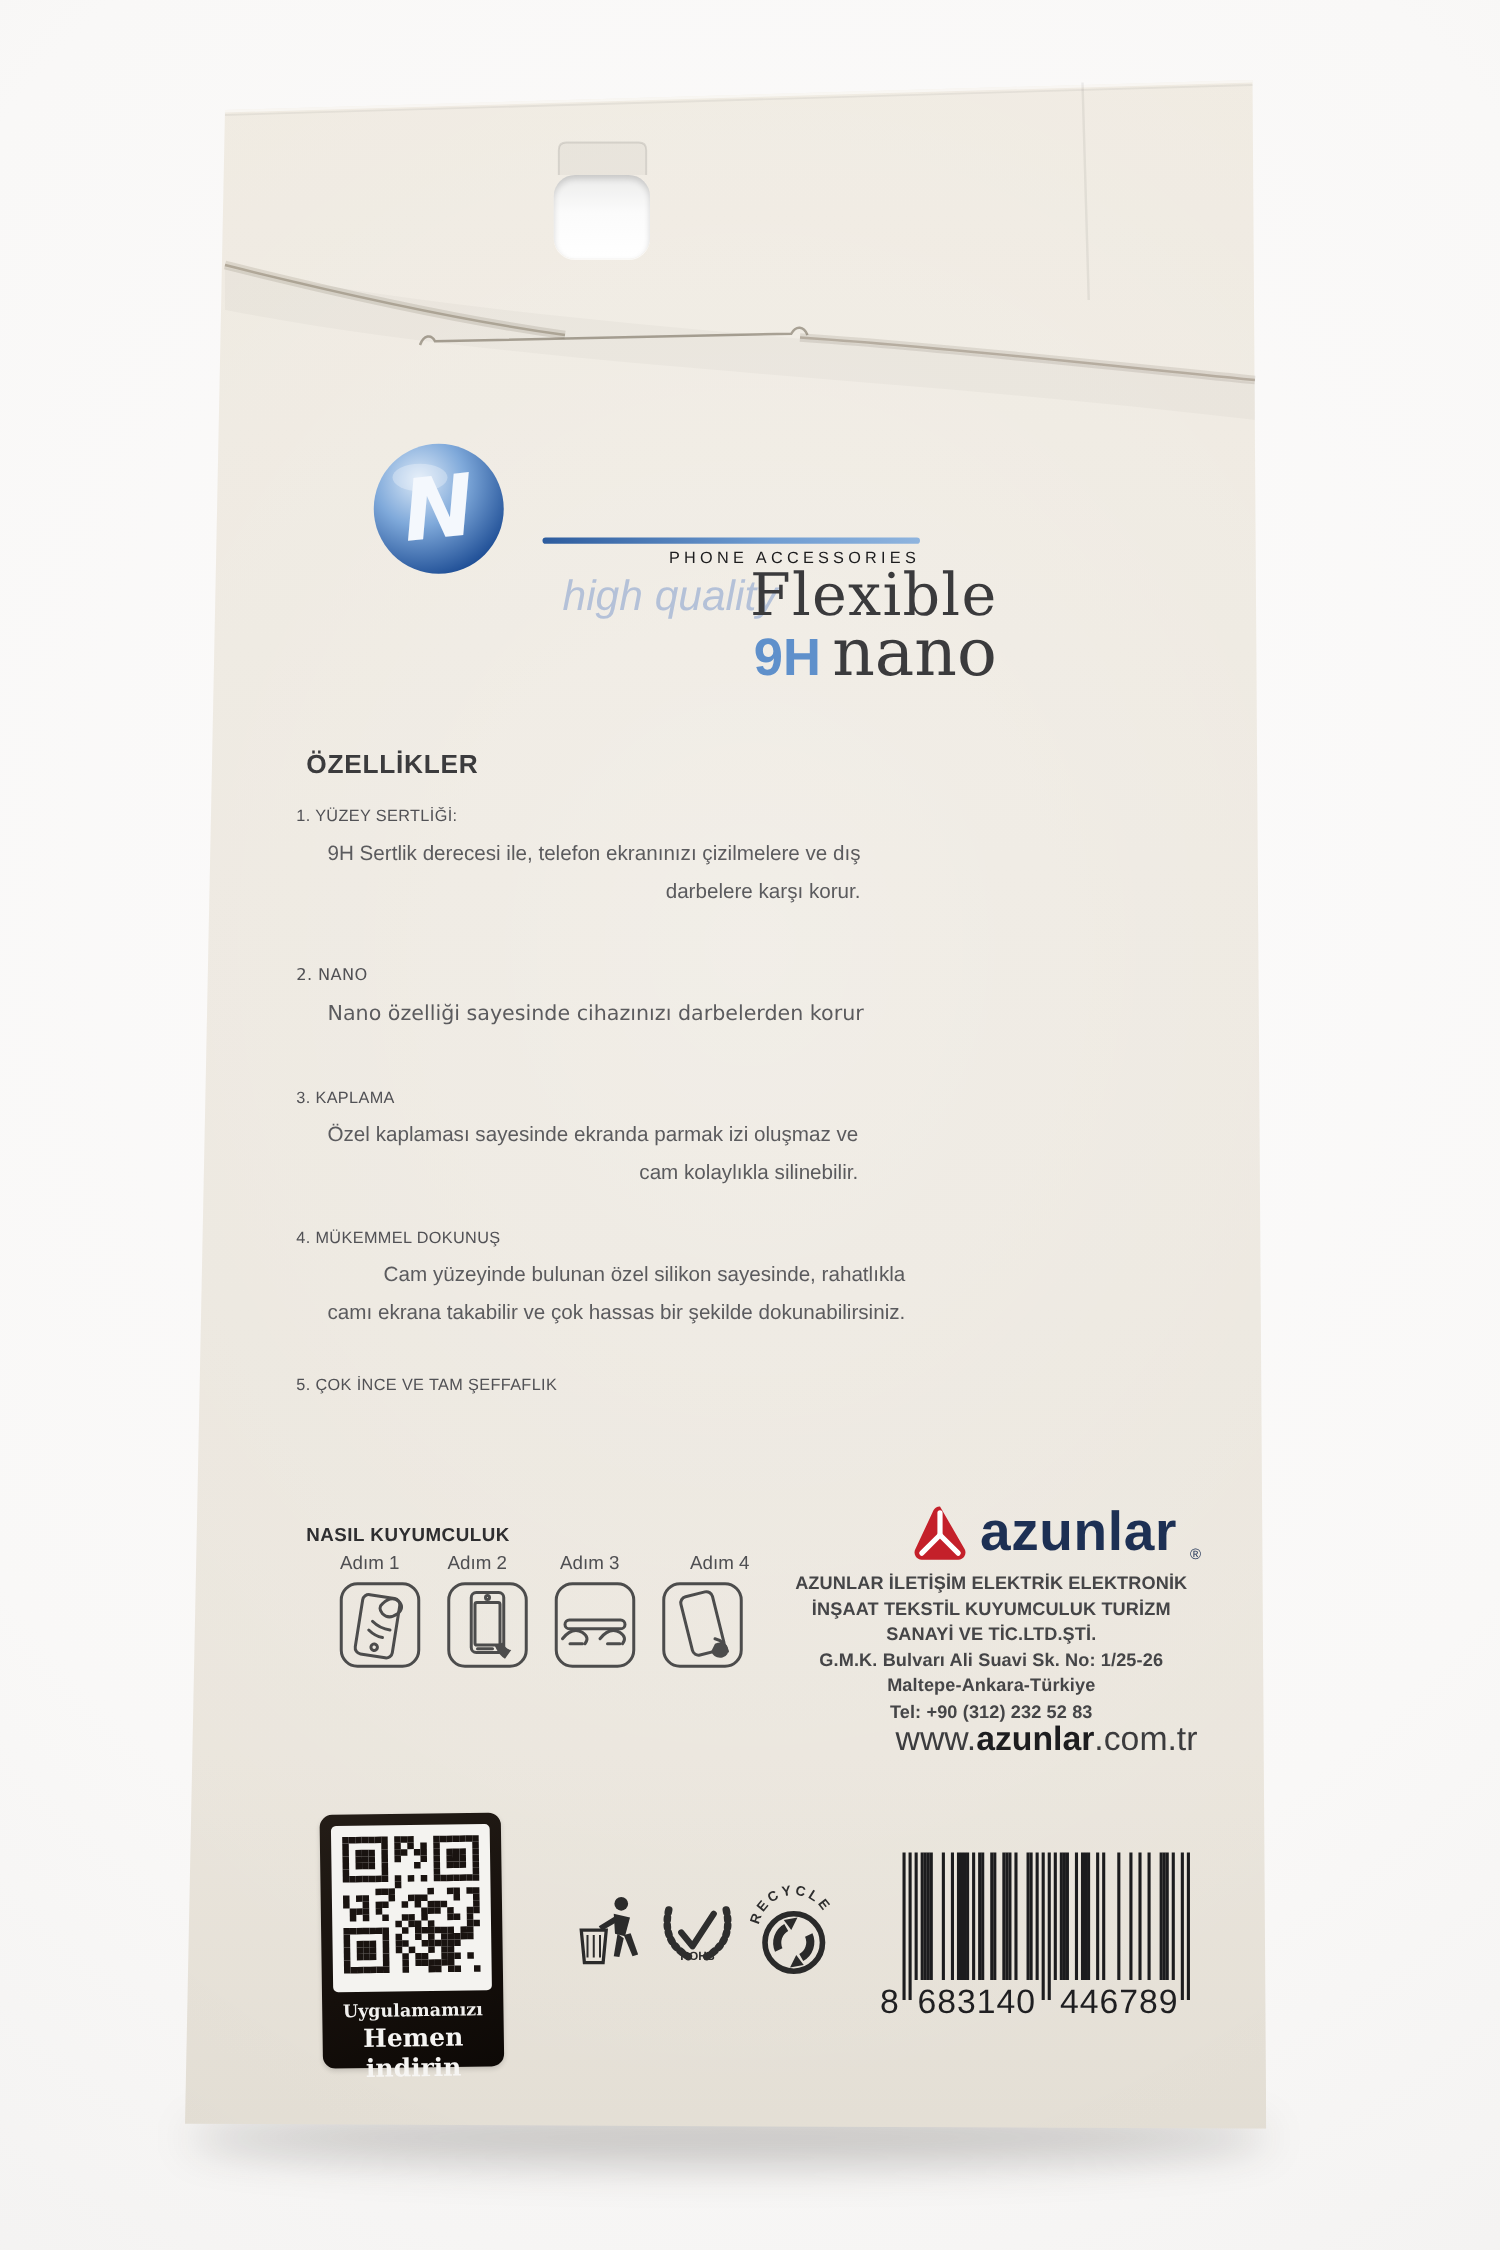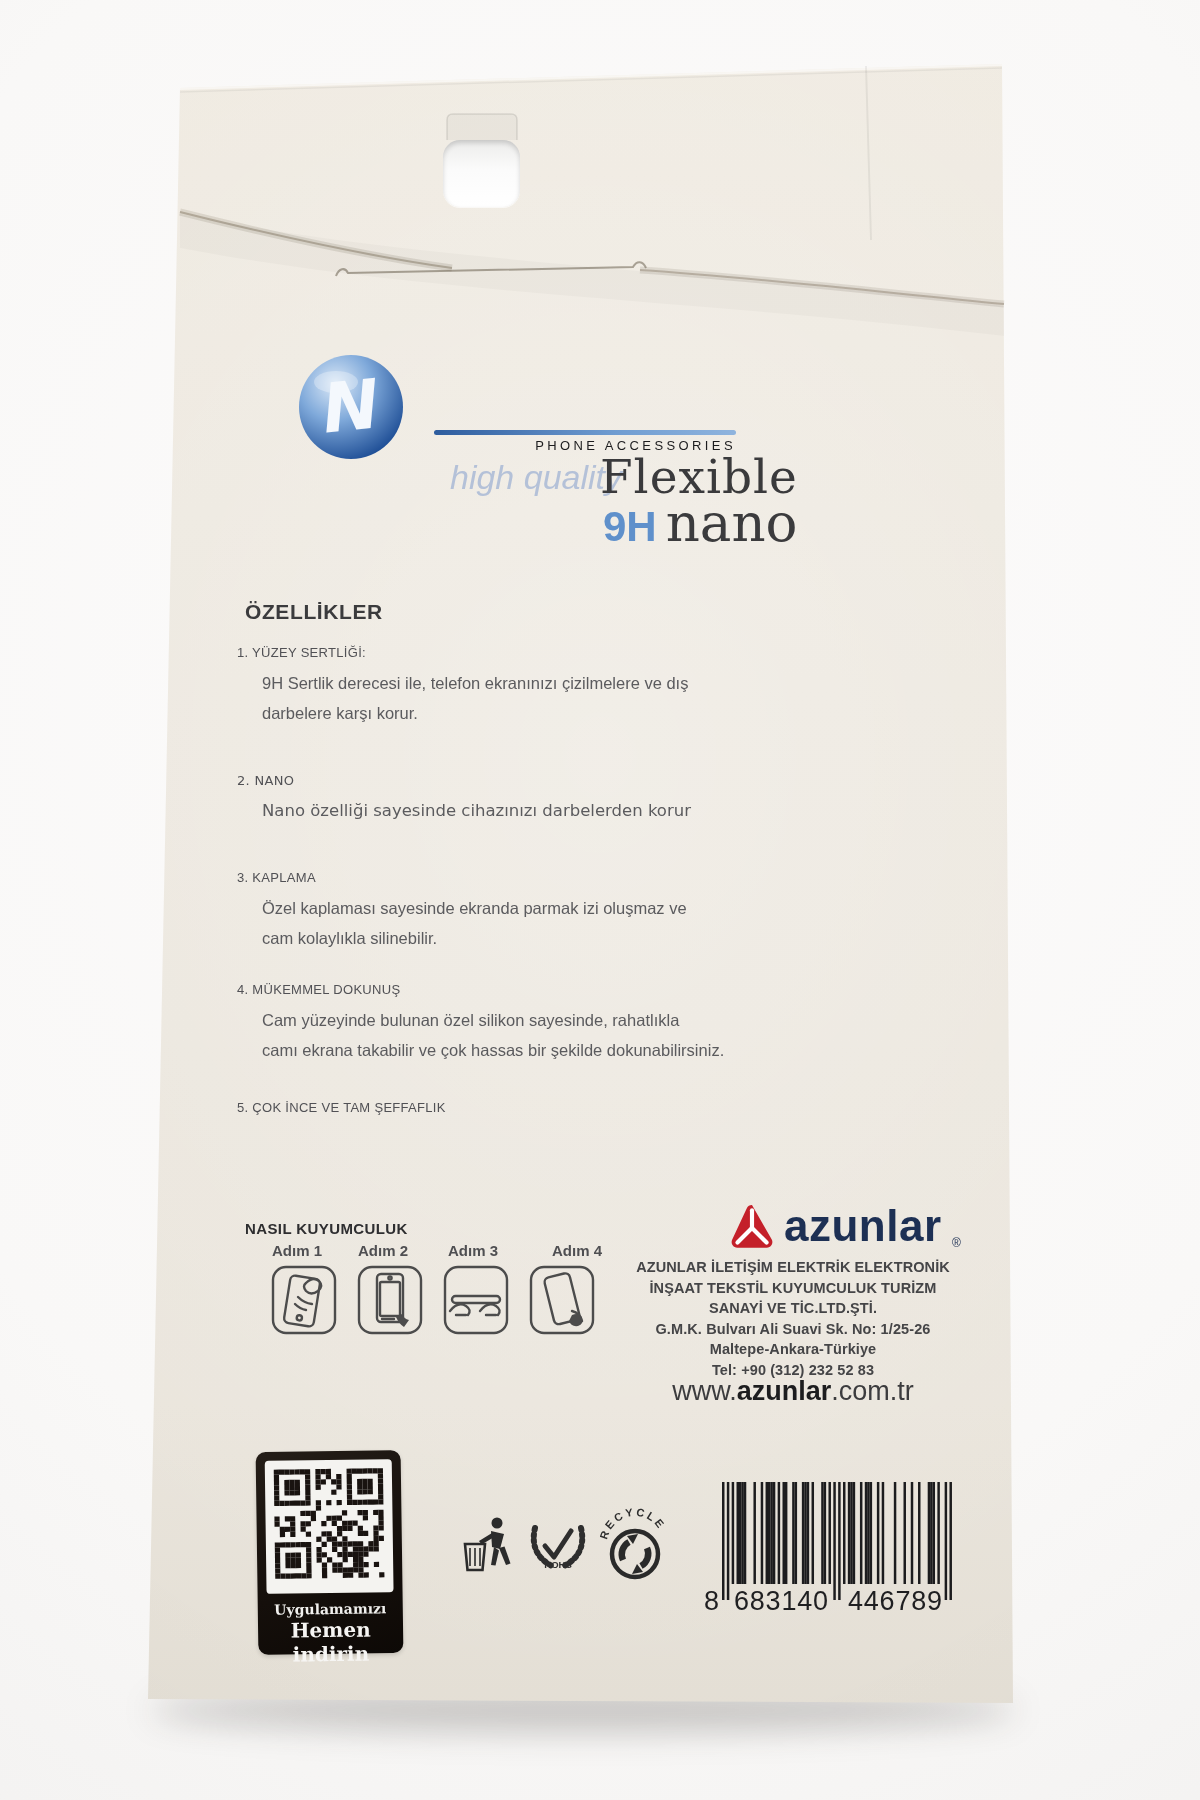--- a/index.html
+++ b/index.html
@@ -25,32 +25,32 @@
            -webkit-background-clip:text;background-clip:text;color:transparent;}
   .nf-line{height:5px;border-radius:3px;background:linear-gradient(90deg,#2d5c9e,#6f9cd1 60%,#8fb4de);}
   .nf-sub{font-size:13px;font-weight:400;letter-spacing:3.4px;color:#1c1c1e;text-align:right;}
   .tag-script{font-family:Liberation Sans, sans-serif;font-style:italic;font-size:34px;color:#b4c1d8;letter-spacing:0;}
   .tag-main{font-family:"DejaVu Serif",serif;font-size:47px;color:#3a3a3c;letter-spacing:1px;line-height:1.05;}
   .tag-9h{font-weight:bold;font-size:42px;color:#5f90cb;}
   .tag-nano{font-family:"DejaVu Serif",serif;font-size:53px;color:#3b3b3d;line-height:1;}
   
   .feat-head{font-size:21px;font-weight:bold;color:#3b3b3d;letter-spacing:0.6px;}
   .feat-title{font-size:13px;color:#515155;letter-spacing:0.3px;}
-  .feat-body{font-size:16.5px;color:#5b5b5e;line-height:30px;margin:8px 0 0 25px;white-space:pre-line;}
+  .feat-body{font-size:16.5px;color:#5b5b5e;line-height:30px;margin:8px 0 0 25px;white-space:pre-line;text-align:right;}
   .feat.alt .feat-title,.feat.alt .feat-body{font-family:"DejaVu Sans",sans-serif;}
   
   .use-head{font-size:15px;font-weight:bold;color:#2e2e30;letter-spacing:0.4px;}
-  .step-label{font-size:15px;color:#4f4f52;font-weight:bold;}
+  .step-label{font-size:15px;color:#4f4f52;}
   .st{fill:none;stroke:#4c4c4c;stroke-width:2.4px;stroke-linecap:round;stroke-linejoin:round;}
   .stf{fill:#4c4c4c;stroke:none;}
   
   .az-name{font-weight:bold;font-size:44px;color:#1d3054;letter-spacing:0.5px;line-height:1;}
   .az-reg{font-size:12px;color:#1d3054;}
   .az-addr{font-size:14.5px;font-weight:600;color:#454547;line-height:20.5px;text-align:center;white-space:pre-line;letter-spacing:0.1px;}
-  .az-web{font-size:27px;color:#3c3c3e;text-align:center;}
+  .az-web{font-size:27px;color:#3c3c3e;text-align:right;}
   .az-web b{color:#1d1d1f;}
   
   .qr-block{position:absolute;left:257px;top:1451px;width:145px;height:203px;border-radius:10px;
             background:linear-gradient(160deg,#241d17 0%,#150f0b 60%,#0d0906 100%);
             transform:rotate(-0.8deg);box-shadow:0 2px 4px rgba(0,0,0,0.15);}
   .qr-panel{position:absolute;left:9px;top:9px;width:127px;height:133px;border-radius:4px;background:#f4f3f0;}
   .qr-t1{position:absolute;left:0;top:150px;width:100%;text-align:center;
          font-family:"DejaVu Serif",serif;font-weight:bold;font-size:14px;color:#f1f0ee;}
   .qr-t2{position:absolute;left:0;top:167px;width:100%;text-align:center;
          font-family:"DejaVu Serif",serif;font-weight:bold;font-size:20px;color:#f6f5f3;}

